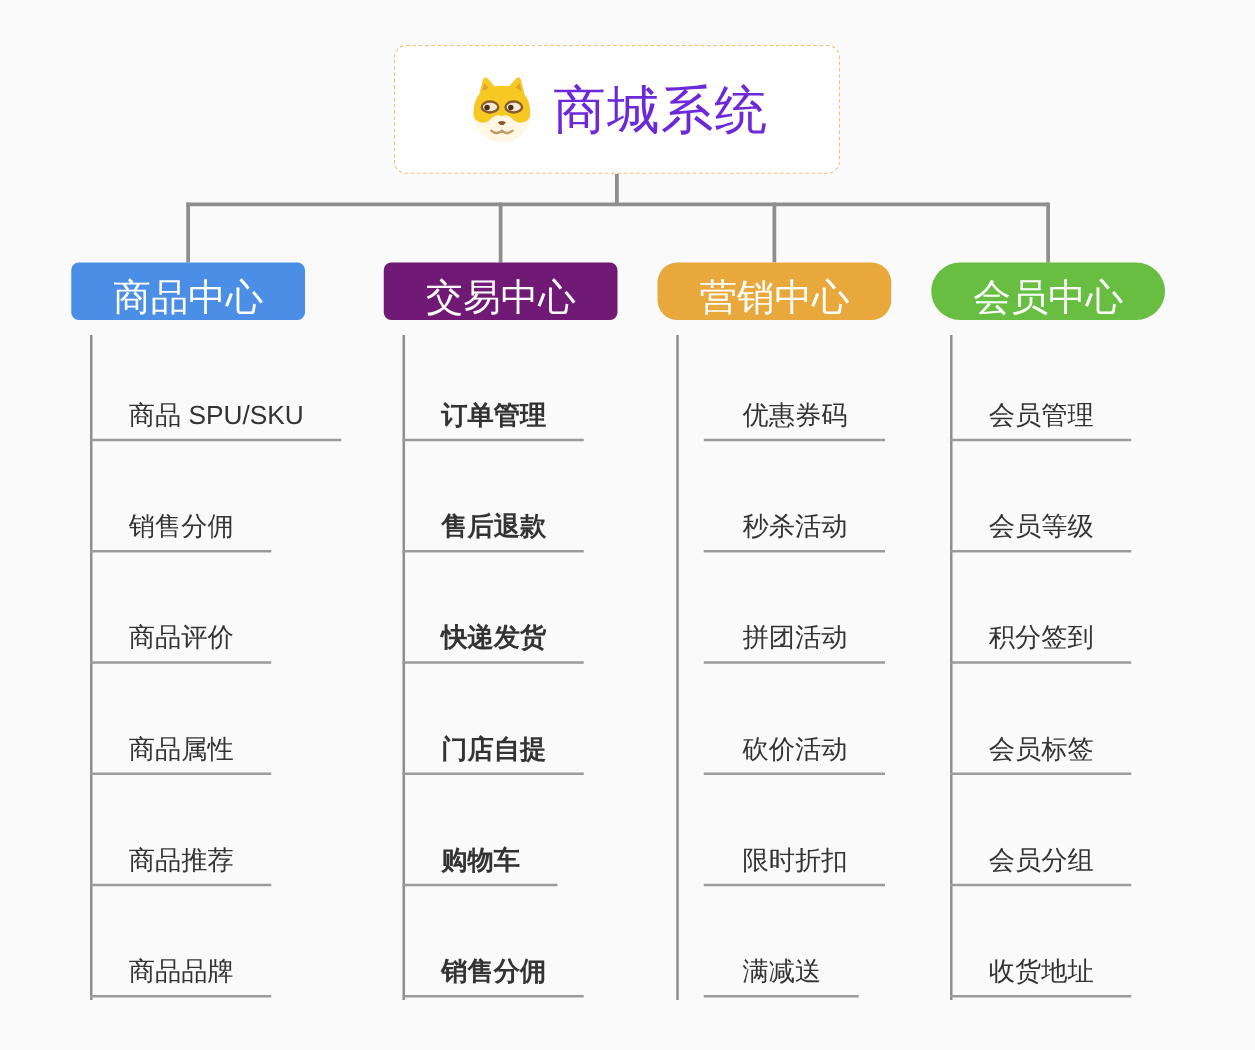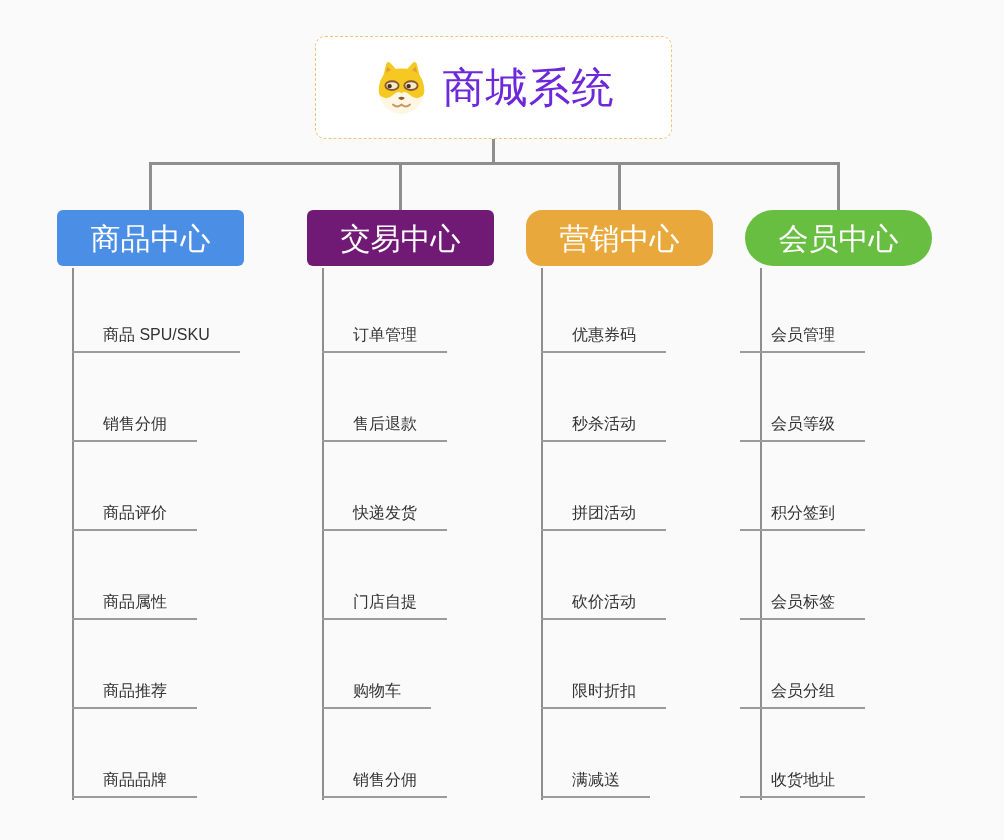--- a/index.html
+++ b/index.html
@@ -39,50 +39,50 @@
     font-size:42px;
     color:#f2a93b;
     letter-spacing:1px;
     white-space:nowrap;
   }
   .doge{width:57px;height:55px;display:block;}
 
   
   .branch-node{
     position:absolute;
-    top:210px;width:187px;height:56px;
+    top:210px;width:187px;height:46px;
     border-radius:6px;
     color:#ffffff;
     font-size:30px;
     line-height:58px;
     text-align:center;
     white-space:nowrap;
     cursor:pointer;
   }
   .branch-node.b0{left:57px;}
   .branch-node.b1{left:307px;}
   .branch-node.b2{left:526px;border-radius:16px;}
   .branch-node.b3{left:745px;}
 
   
   .leaf-col{position:absolute;top:264px;}
   .leaf-col.c0{left:72px;}
-  .leaf-col.c1{left:322px;}
-  .leaf-col.c2{left:541px;}
-  .leaf-col.c3{left:740px;}
+  .leaf-col.c1{left:322px;font-weight:bold;}
+  .leaf-col.c2{left:541px;padding-left:22px;}
+  .leaf-col.c3{left:760px;}
   .leaf{
     height:89px;
     display:flex;
     align-items:flex-end;
   }
   .leaf-label{
     display:inline-block;
     padding:0 30px 5px 31px;
     border-bottom:2px solid #9b9b9b;
-    font-size:16px;
+    font-size:21px;
     color:#333333;
     white-space:nowrap;
     cursor:pointer;
   }
 </style>
 </head>
 <body>
 
 <div class="canvas">
 

